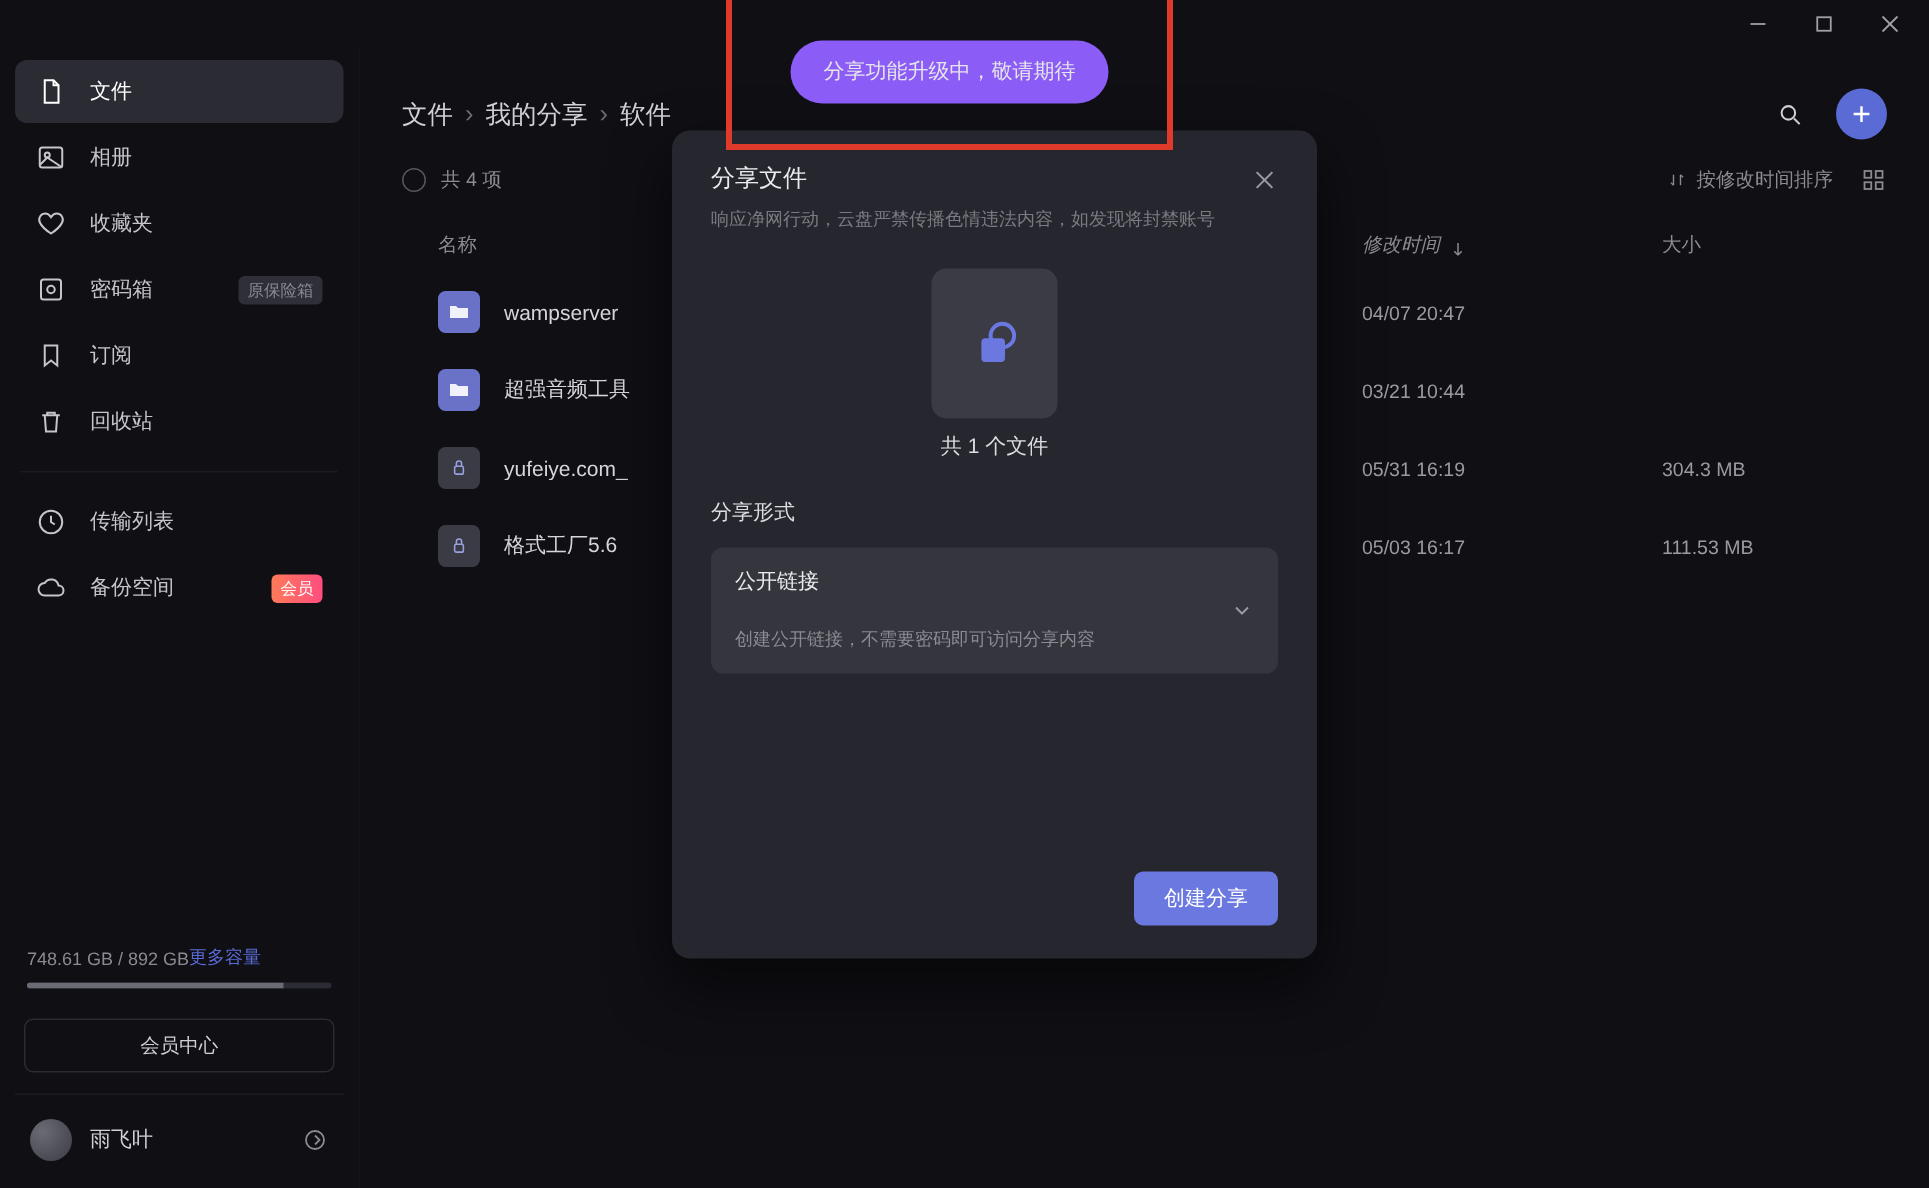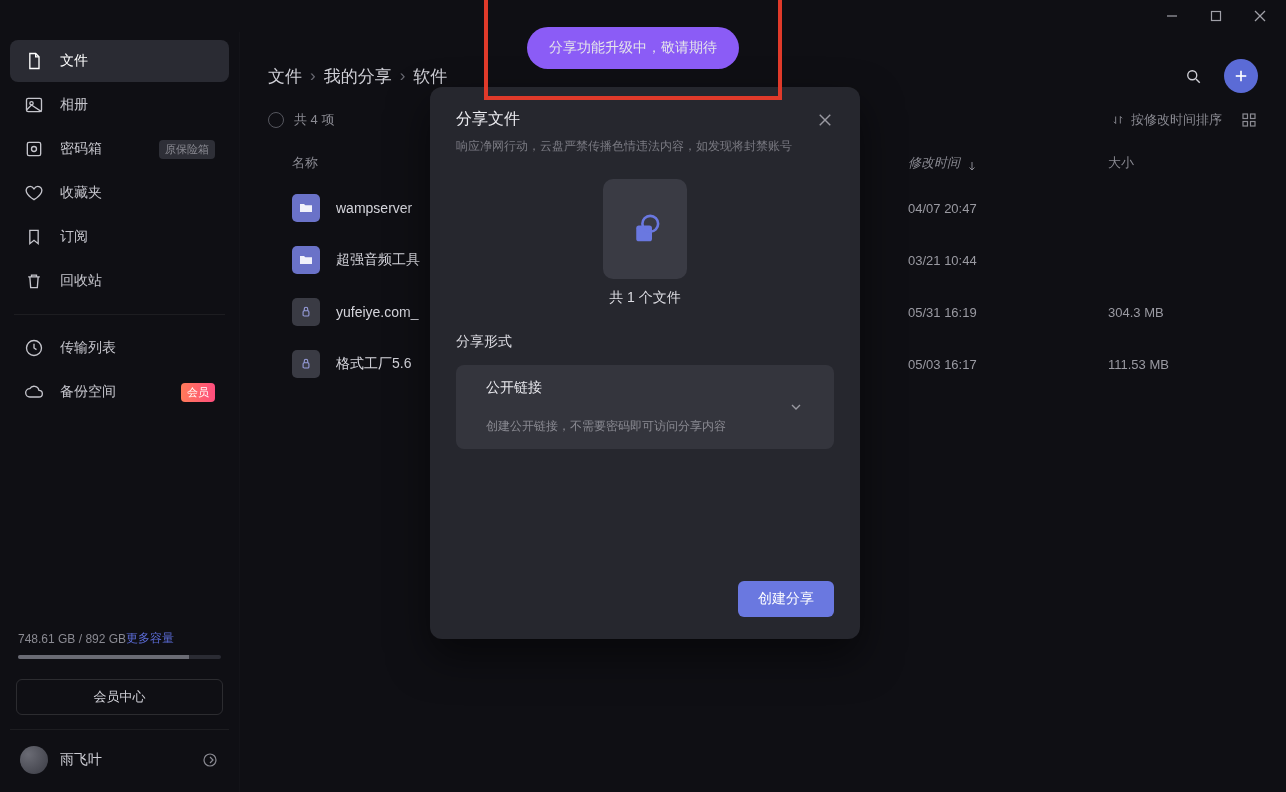--- a/index.html
+++ b/index.html
@@ -206,21 +206,21 @@
     background: #8b5cf6;
     color: #e5e5ea;
     font-size: 14px;
     padding: 12px 22px;
     border-radius: 22px;
   }
   
   .dialog {
     position: absolute;
     top: 87px;
-    left: 430px;
+    left: 448px;
     width: 430px;
     height: 552px;
     background: #26272e;
     border-radius: 12px;
     box-shadow: 0 18px 40px rgba(0,0,0,0.5);
     z-index: 30;
     padding: 22px 26px;
     display: flex; flex-direction: column;
   }
   .dialog-header {
@@ -246,21 +246,21 @@
     margin-bottom: 22px;
   }
   .select-val {
     display: flex; align-items: center; gap: 6px;
     color: #cfcfd6; cursor: pointer;
   }
   .section-label { font-size: 14px; color:#dcdce2; margin-bottom: 14px; }
   .option-card {
     background: #34353d;
     border-radius: 8px;
-    padding: 14px 30px;
+    padding: 14px 16px;
     display: flex; align-items: center; justify-content: space-between;
     cursor: pointer;
   }
   .option-card .ot { font-size: 14px; color:#eaeaef; }
   .option-card .od { font-size: 12px; color:#8a8a92; margin-top:21px;}
   .dialog-footer {
     margin-top: auto;
     display: flex; justify-content: flex-end;
   }
   .primary-btn {
@@ -314,34 +314,34 @@
               <rect x="3" y="4" width="18" height="16" rx="2"></rect>
               <circle cx="9" cy="10" r="2"></circle>
               <path d="M3 18l6-6 12 8"></path>
             </svg>
           </span>
         <span>相册</span>
       </div>
       <div class="nav-item">
         <span class="icon">
             <svg viewBox="0 0 24 24" width="20" height="20" fill="none" stroke="currentColor" stroke-width="1.6">
+              <path d="M12 20s-7-4.5-9-9c-1.5-3.5 1-7 4.5-7 2 0 3.5 1.5 4.5 3 1-1.5 2.5-3 4.5-3 3.5 0 6 3.5 4.5 7-2 4.5-9 9-9 9z"></path>
+            </svg>
+          </span>
+        <span>收藏夹</span>
+      </div>
+      <div class="nav-item">
+        <span class="icon">
+            <svg viewBox="0 0 24 24" width="20" height="20" fill="none" stroke="currentColor" stroke-width="1.6">
               <rect x="4" y="4" width="16" height="16" rx="2"></rect>
               <circle cx="12" cy="12" r="3"></circle>
             </svg>
           </span>
         <span>密码箱</span>
         <span class="badge">原保险箱</span>
-      </div>
-      <div class="nav-item">
-        <span class="icon">
-            <svg viewBox="0 0 24 24" width="20" height="20" fill="none" stroke="currentColor" stroke-width="1.6">
-              <path d="M12 20s-7-4.5-9-9c-1.5-3.5 1-7 4.5-7 2 0 3.5 1.5 4.5 3 1-1.5 2.5-3 4.5-3 3.5 0 6 3.5 4.5 7-2 4.5-9 9-9 9z"></path>
-            </svg>
-          </span>
-        <span>收藏夹</span>
       </div>
       <div class="nav-item">
         <span class="icon">
             <svg viewBox="0 0 24 24" width="20" height="20" fill="none" stroke="currentColor" stroke-width="1.6">
               <path d="M7 4h10v16l-5-4-5 4z"></path>
             </svg>
           </span>
         <span>订阅</span>
       </div>
       <div class="nav-item">

